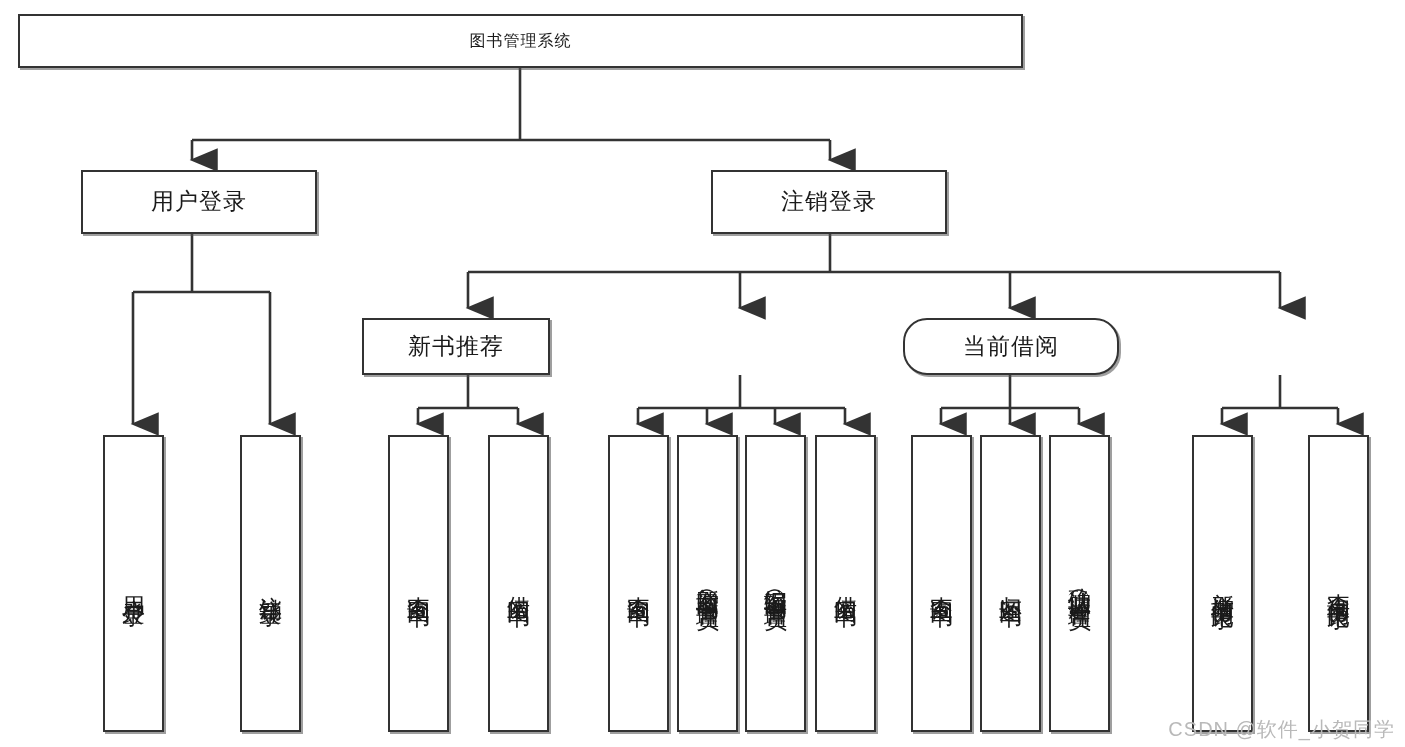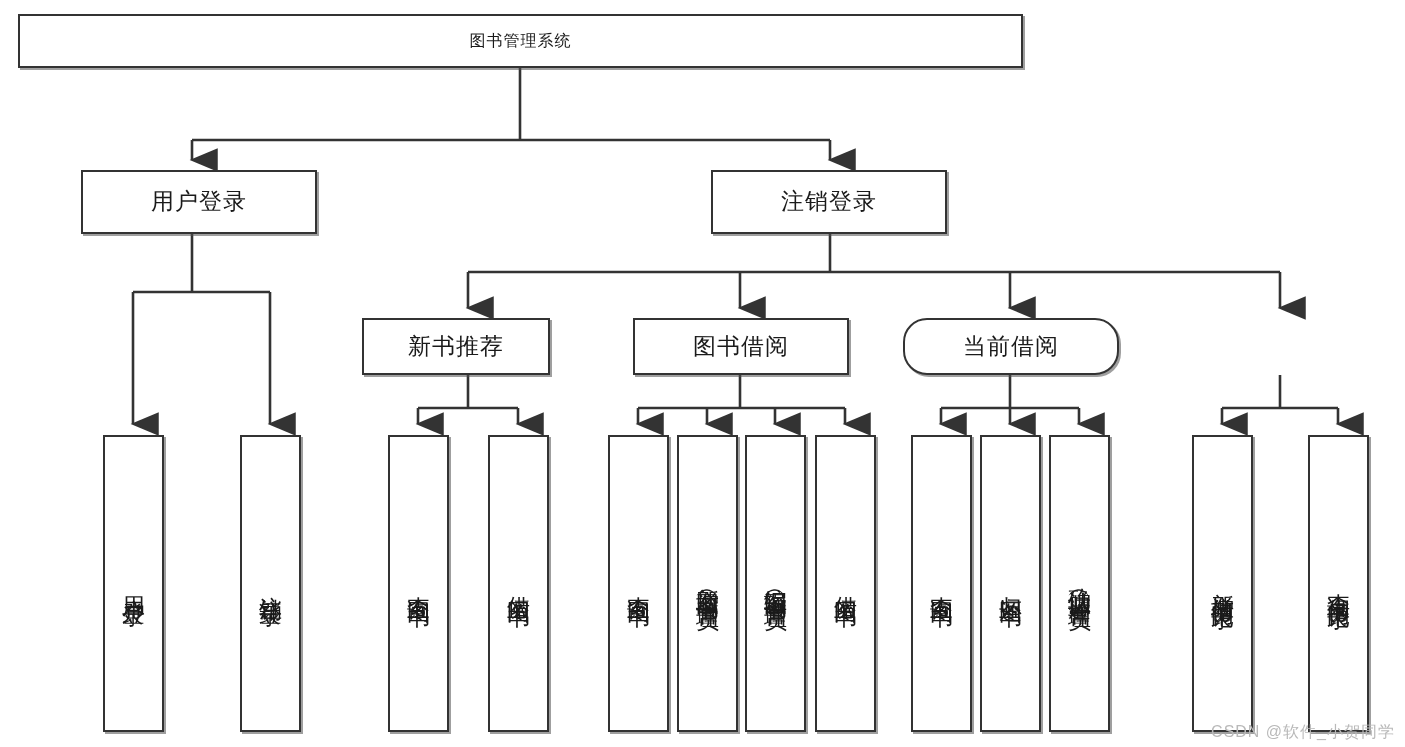--- a/index.html
+++ b/index.html
@@ -61,21 +61,21 @@
     display: block;
   }
   .node .label {
     display: block;
     white-space: nowrap;
   }
   #watermark {
     position: absolute;
     right: 10px;
     bottom: 4px;
-    font-size: 16px;
+    font-size: 20px;
     color: #b9b9b9;
     letter-spacing: 1px;
     white-space: nowrap;
     user-select: none;
   }
 </style>
 </head>
 <body>
 
 <div id="diagram-root">
@@ -138,23 +138,20 @@
   <div class="node h" style="left:81px; top:170px; width:236px; height:64px;">
     <span class="label">用户登录</span>
   </div>
   <div class="node h" style="left:711px; top:170px; width:236px; height:64px;">
     <span class="label">注销登录</span>
   </div>
 
   <div class="node h" style="left:362px; top:318px; width:188px; height:57px;">
     <span class="label">新书推荐</span>
   </div>
-  <div class="node h" style="left:633px; top:318px; width:216px; height:57px;">
-    <span class="label">图书借阅</span>
-  </div>
   <div class="node h" style="left:903px; top:318px; width:216px; height:57px;border-radius:24px;">
     <span class="label">当前借阅</span>
   </div>
 
   <div class="node v" style="left:103px; top:435px; width:61px; height:297px;">
     <span class="vtext">用户登录</span>
   </div>
   <div class="node v" style="left:240px; top:435px; width:61px; height:297px;">
     <span class="vtext">注销登录</span>
   </div>

